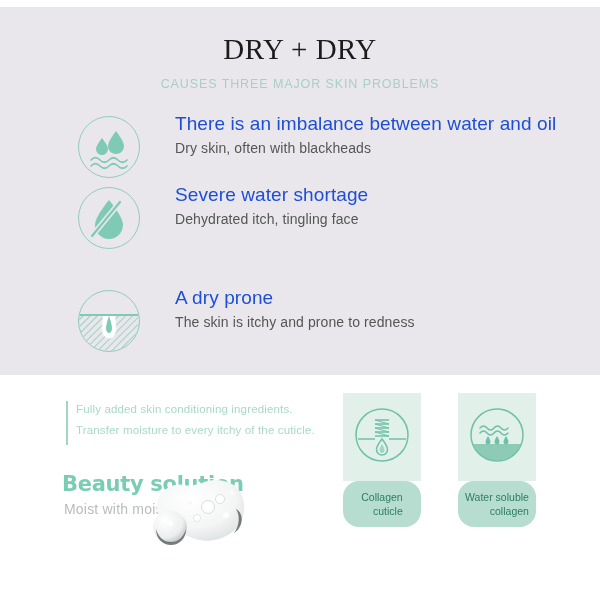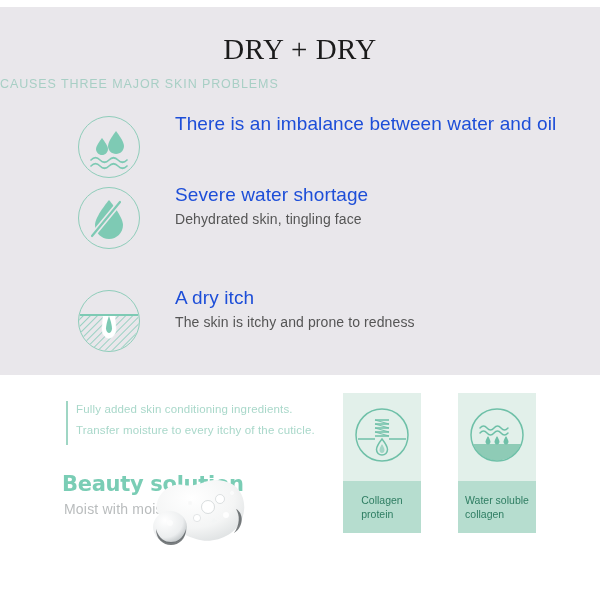--- a/index.html
+++ b/index.html
@@ -19,20 +19,21 @@
   }
   .headline{
     position:absolute;left:0;top:26px;width:600px;
     text-align:center;
     font-family:"Liberation Serif", serif;
     font-size:29px;font-weight:400;color:#1b1b1b;
     letter-spacing:0.5px;
   }
   .subhead{
     position:absolute;left:0;top:70px;width:600px;
+    text-align:center;
     font-size:12.5px;color:#a8cfc5;letter-spacing:0.9px;
   }
 
   
   .problem{position:absolute;left:0;width:600px;height:84px;}
   .problem.p1{top:105px;}
   .problem.p2{top:176px;}
   .problem.p3{top:279px;}
 
   .prob-icon{
@@ -83,24 +84,25 @@
   
   .card{position:absolute;top:18px;width:78px;height:122px;}
   .card.c1{left:343px;}
   .card.c2{left:458px;}
   .card-top{
     position:absolute;left:0;top:0;width:78px;height:88px;
     background:#e2f0ea;
     display:flex;align-items:center;justify-content:center;
   }
   .card-foot{
-    position:absolute;left:0;top:88px;width:78px;height:52px;
+    position:absolute;left:0;top:88px;width:78px;height:46px;
     background:#b6ddcf;
     display:flex;align-items:center;justify-content:center;
-    text-align:left;
+    text-align:right;
+    border-radius:16px;
   }
   .card-label{
     font-size:10.5px;color:#2e7d62;line-height:14px;font-weight:400;
   }
 </style>
 </head>
 <body>
 
 <div class="page">
 
@@ -113,34 +115,35 @@
       <div class="prob-icon">
         <svg width="60" height="60" viewBox="0 0 60 60">
           <path d="M37 14 C37 14 45 24 45 29 C45 33.4 41.4 37 37 37 C32.6 37 29 33.4 29 29 C29 24 37 14 37 14 Z" fill="#7ecab4"></path>
           <path d="M23 21 C23 21 29 28.5 29 32 C29 35.3 26.3 38 23 38 C19.7 38 17 35.3 17 32 C17 28.5 23 21 23 21 Z" fill="#7ecab4"></path>
           <path d="M12 43 q4.5 -4.5 9 0 t9 0 t9 0 t9 0" fill="none" stroke="#7ecab4" stroke-width="1.7" stroke-linecap="round"></path>
           <path d="M12 49 q4.5 -4.5 9 0 t9 0 t9 0 t9 0" fill="none" stroke="#7ecab4" stroke-width="1.7" stroke-linecap="round"></path>
         </svg>
       </div>
       <div class="prob-text">
         <div class="prob-title">There is an imbalance between water and oil</div>
+        <div class="prob-sub">Dry skin, often with blackheads</div>
       </div>
     </div>
 
     <div class="problem p2">
       <div class="prob-icon">
         <svg width="60" height="60" viewBox="0 0 60 60">
           <path d="M30 12 C30 12 44 28.5 44 37 C44 44.7 37.7 51 30 51 C22.3 51 16 44.7 16 37 C16 28.5 30 12 30 12 Z" fill="#7ecab4"></path>
           <line x1="13" y1="48" x2="41" y2="14" stroke="#e9e7eb" stroke-width="5.5" stroke-linecap="round"></line>
           <line x1="13" y1="48" x2="41" y2="14" stroke="#7ecab4" stroke-width="2.2" stroke-linecap="round"></line>
         </svg>
       </div>
       <div class="prob-text">
         <div class="prob-title">Severe water shortage</div>
-        <div class="prob-sub">Dehydrated skin, tingling face</div>
+        <div class="prob-sub">Dehydrated itch, tingling face</div>
       </div>
     </div>
 
     <div class="problem p3">
         <div class="prob-icon">
         <svg width="60" height="60" viewBox="0 0 60 60">
           <defs>
             <pattern id="hatch" width="5" height="5" patternUnits="userSpaceOnUse" patternTransform="rotate(45)">
               <line x1="0" y1="0" x2="0" y2="5" stroke="#7ecab4" stroke-width="1.5"></line>
             </pattern>
@@ -150,21 +153,21 @@
           </defs>
           <g clip-path="url(#circClip)">
             <rect x="0" y="24" width="60" height="36" fill="url(#hatch)"></rect>
             <path d="M24 24 C24 34 21 40 25.5 45 C28 48 32 48 34.5 45 C39 40 36 34 36 24 Z" fill="#ffffff" stroke="#ffffff" stroke-width="0.5"></path>
             <path d="M30 25 C30 25 33 33 33 37.5 C33 40.2 31.3 42 30 42 C28.7 42 27 40.2 27 37.5 C27 33 30 25 30 25 Z" fill="#7ecab4"></path>
             <line x1="0" y1="24" x2="60" y2="24" stroke="#7ecab4" stroke-width="2"></line>
           </g>
         </svg>
       </div>
       <div class="prob-text">
-        <div class="prob-title">A dry itch</div>
+        <div class="prob-title">A dry prone</div>
         <div class="prob-sub">The skin is itchy and prone to redness</div>
       </div>
     </div>
 
   </div>
 
   <div class="bottom-section">
 
     <div class="accent-bar"></div>
     <div class="tagline">
@@ -217,21 +220,21 @@
             <path d="M22 14 L36 14 M22 18 L36 18 M22 22 L36 22 M22 26 L36 26 M22 30 L36 30" stroke="#6fc0a8" stroke-width="1.5" fill="none"></path>
             <path d="M22 14 L36 18 M22 18 L36 22 M22 22 L36 26 M22 26 L36 30" stroke="#6fc0a8" stroke-width="1.2" fill="none" opacity="0.9"></path>
             <path d="M29 33 C29 33 23.5 40 23.5 43.5 C23.5 46.6 25.9 49 29 49 C32.1 49 34.5 46.6 34.5 43.5 C34.5 40 29 33 29 33 Z" fill="none" stroke="#6fc0a8" stroke-width="1.5"></path>
             <path d="M29 38 C29 38 26.5 42 26.5 44 C26.5 45.7 27.6 47 29 47 C30.4 47 31.5 45.7 31.5 44 C31.5 42 29 38 29 38 Z" fill="#6fc0a8" opacity="0.55"></path>
           </svg>
         </span>
       </div>
       <div class="card-foot">
         <div class="card-label">
           <div>Collagen</div>
-          <div>protein</div>
+          <div>cuticle</div>
         </div>
       </div>
     </div>
 
     <div class="card c2">
       <div class="card-top">
         <span>
           <svg width="58" height="58" viewBox="0 0 58 58">
             <defs>
               <clipPath id="c2clip">

